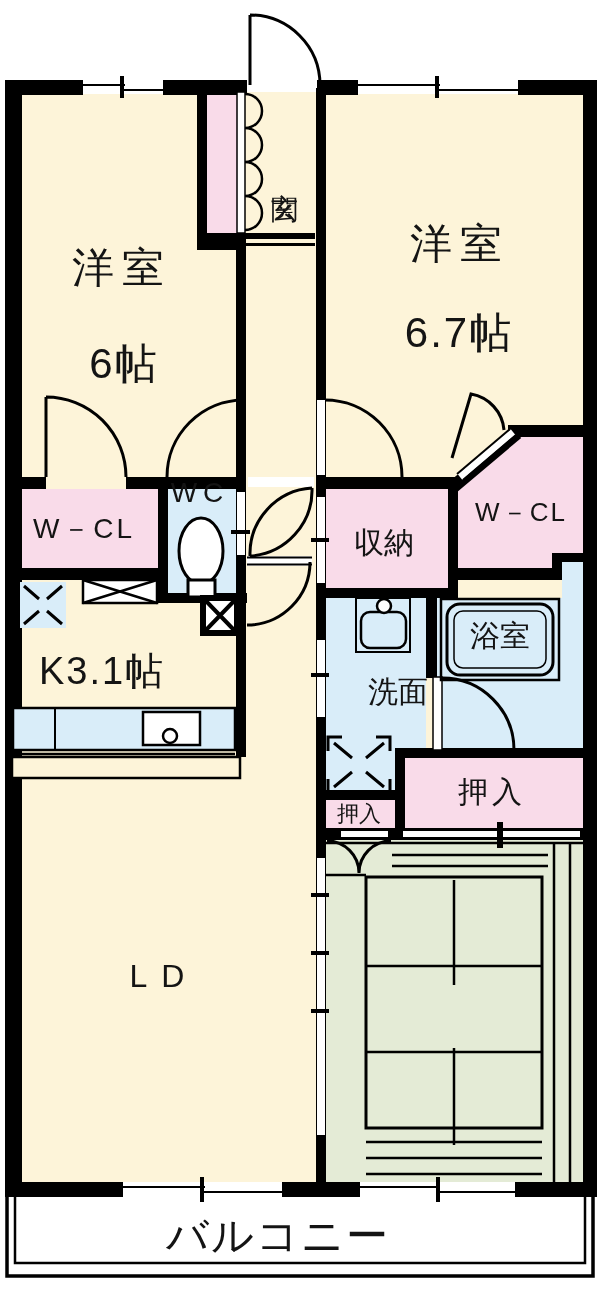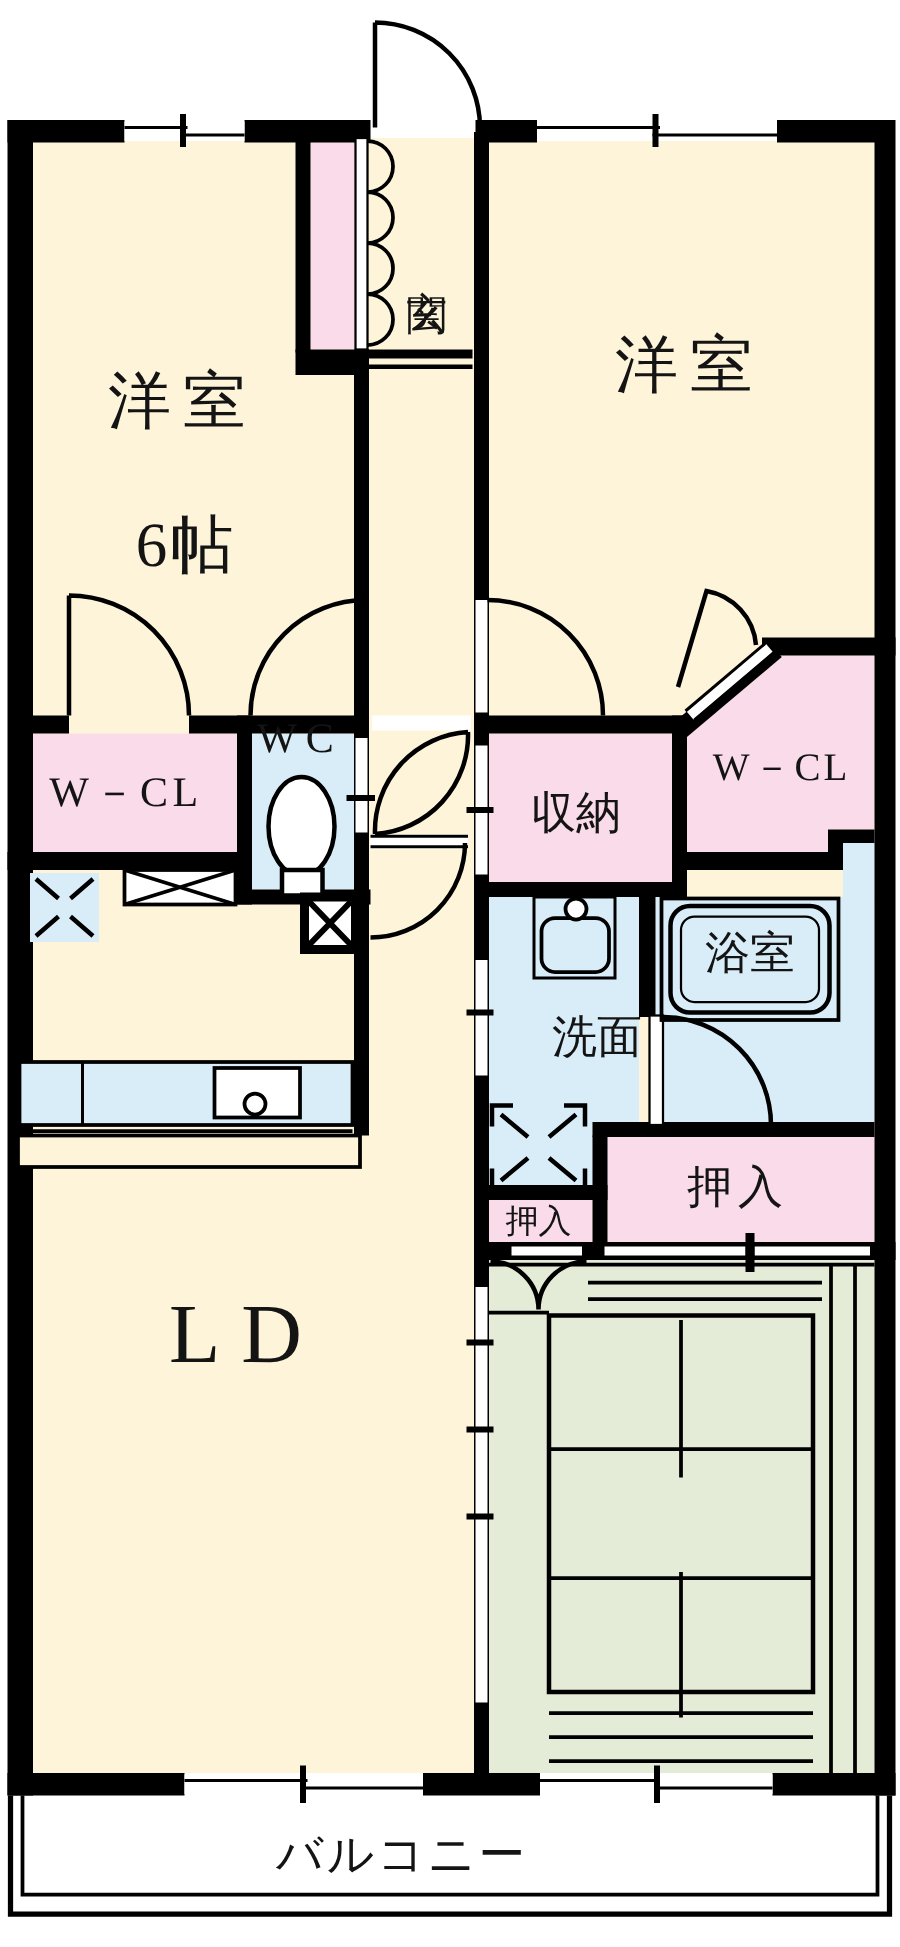--- a/index.html
+++ b/index.html
@@ -1,21 +1,21 @@
 <!DOCTYPE html>
 <html style="--room_cream: #fdf4d9; --closet_pink: #f9dbe9; --wet_blue: #d9edf9; --tatami_green: #e4ebd6; --wall_black: #000000; --outside_white: #ffffff;"><head>
 <meta charset="utf-8">
 <style>
   :root{
     --room_cream:#fdf4d9; --closet_pink:#f9dbe9; --wet_blue:#d9edf9;
     --tatami_green:#e4ebd6; --wall_black:#000000; --outside_white:#ffffff;
   }
   html,body{margin:0;padding:0;background:var(--outside_white,#fff);}
   #plan{position:relative;width:600px;height:1298px;background:var(--outside_white,#fff);overflow:hidden;
-        font-family:Liberation Serif, serif;}
+        font-family:Liberation Sans, sans-serif;}
   #plan svg{position:absolute;left:0;top:0;}
   .lbl{position:absolute;transform:translate(-50%,-50%);color:#141414;white-space:nowrap;line-height:1;}
   .vert{writing-mode:vertical-rl;}
 </style>
 </head>
 <body>
 
 <div id="plan">
 <svg width="600" height="1298" viewBox="0 0 600 1298">
 
@@ -179,23 +179,25 @@
   <g fill="none" stroke="#000">
     <polyline points="7,1197 7,1276 593,1276 593,1197" stroke-width="3.5"></polyline>
     <polyline points="15,1197 15,1263 585,1263 585,1197" stroke-width="2.5"></polyline>
   </g>
 </svg>
 
   <div class="lbl" style="left:122px;top:268px;font-size:42px;letter-spacing:8px">洋室</div>
   <div class="lbl" style="left:124px;top:364px;font-size:42px;letter-spacing:2px">6帖</div>
   <div class="lbl vert" style="left:284px;top:176px;font-size:27px;letter-spacing:4px">玄関</div>
   <div class="lbl" style="left:460px;top:244px;font-size:42px;letter-spacing:8px">洋室</div>
+  <div class="lbl" style="left:459px;top:333px;font-size:42px;letter-spacing:2px">6.7帖</div>
   <div class="lbl" style="left:84px;top:529px;font-size:28px;letter-spacing:3px">W－CL</div>
   <div class="lbl" style="left:200px;top:493px;font-size:28px;letter-spacing:6px">WC</div>
   <div class="lbl" style="left:384px;top:543px;font-size:30px">収納</div>
   <div class="lbl" style="left:521px;top:512px;font-size:26px;letter-spacing:2px">W－CL</div>
+  <div class="lbl" style="left:102px;top:671px;font-size:38px;letter-spacing:2px">K3.1帖</div>
   <div class="lbl" style="left:398px;top:692px;font-size:30px">洗面</div>
   <div class="lbl" style="left:500px;top:636px;font-size:30px">浴室</div>
   <div class="lbl" style="left:359px;top:814px;font-size:22px">押入</div>
   <div class="lbl" style="left:492px;top:792px;font-size:30px;letter-spacing:4px">押入</div>
-  <div class="lbl" style="left:164px;top:890px;font-size:56px;letter-spacing:14px">LD</div>
-  <div class="lbl" style="left:268px;top:1236px;font-size:31px;letter-spacing:2px">バルコニー</div>
+  <div class="lbl" style="left:164px;top:976px;font-size:32px;letter-spacing:14px">LD</div>
+  <div class="lbl" style="left:278px;top:1236px;font-size:42px;letter-spacing:2px">バルコニー</div>
 </div>
 
 </body></html>

